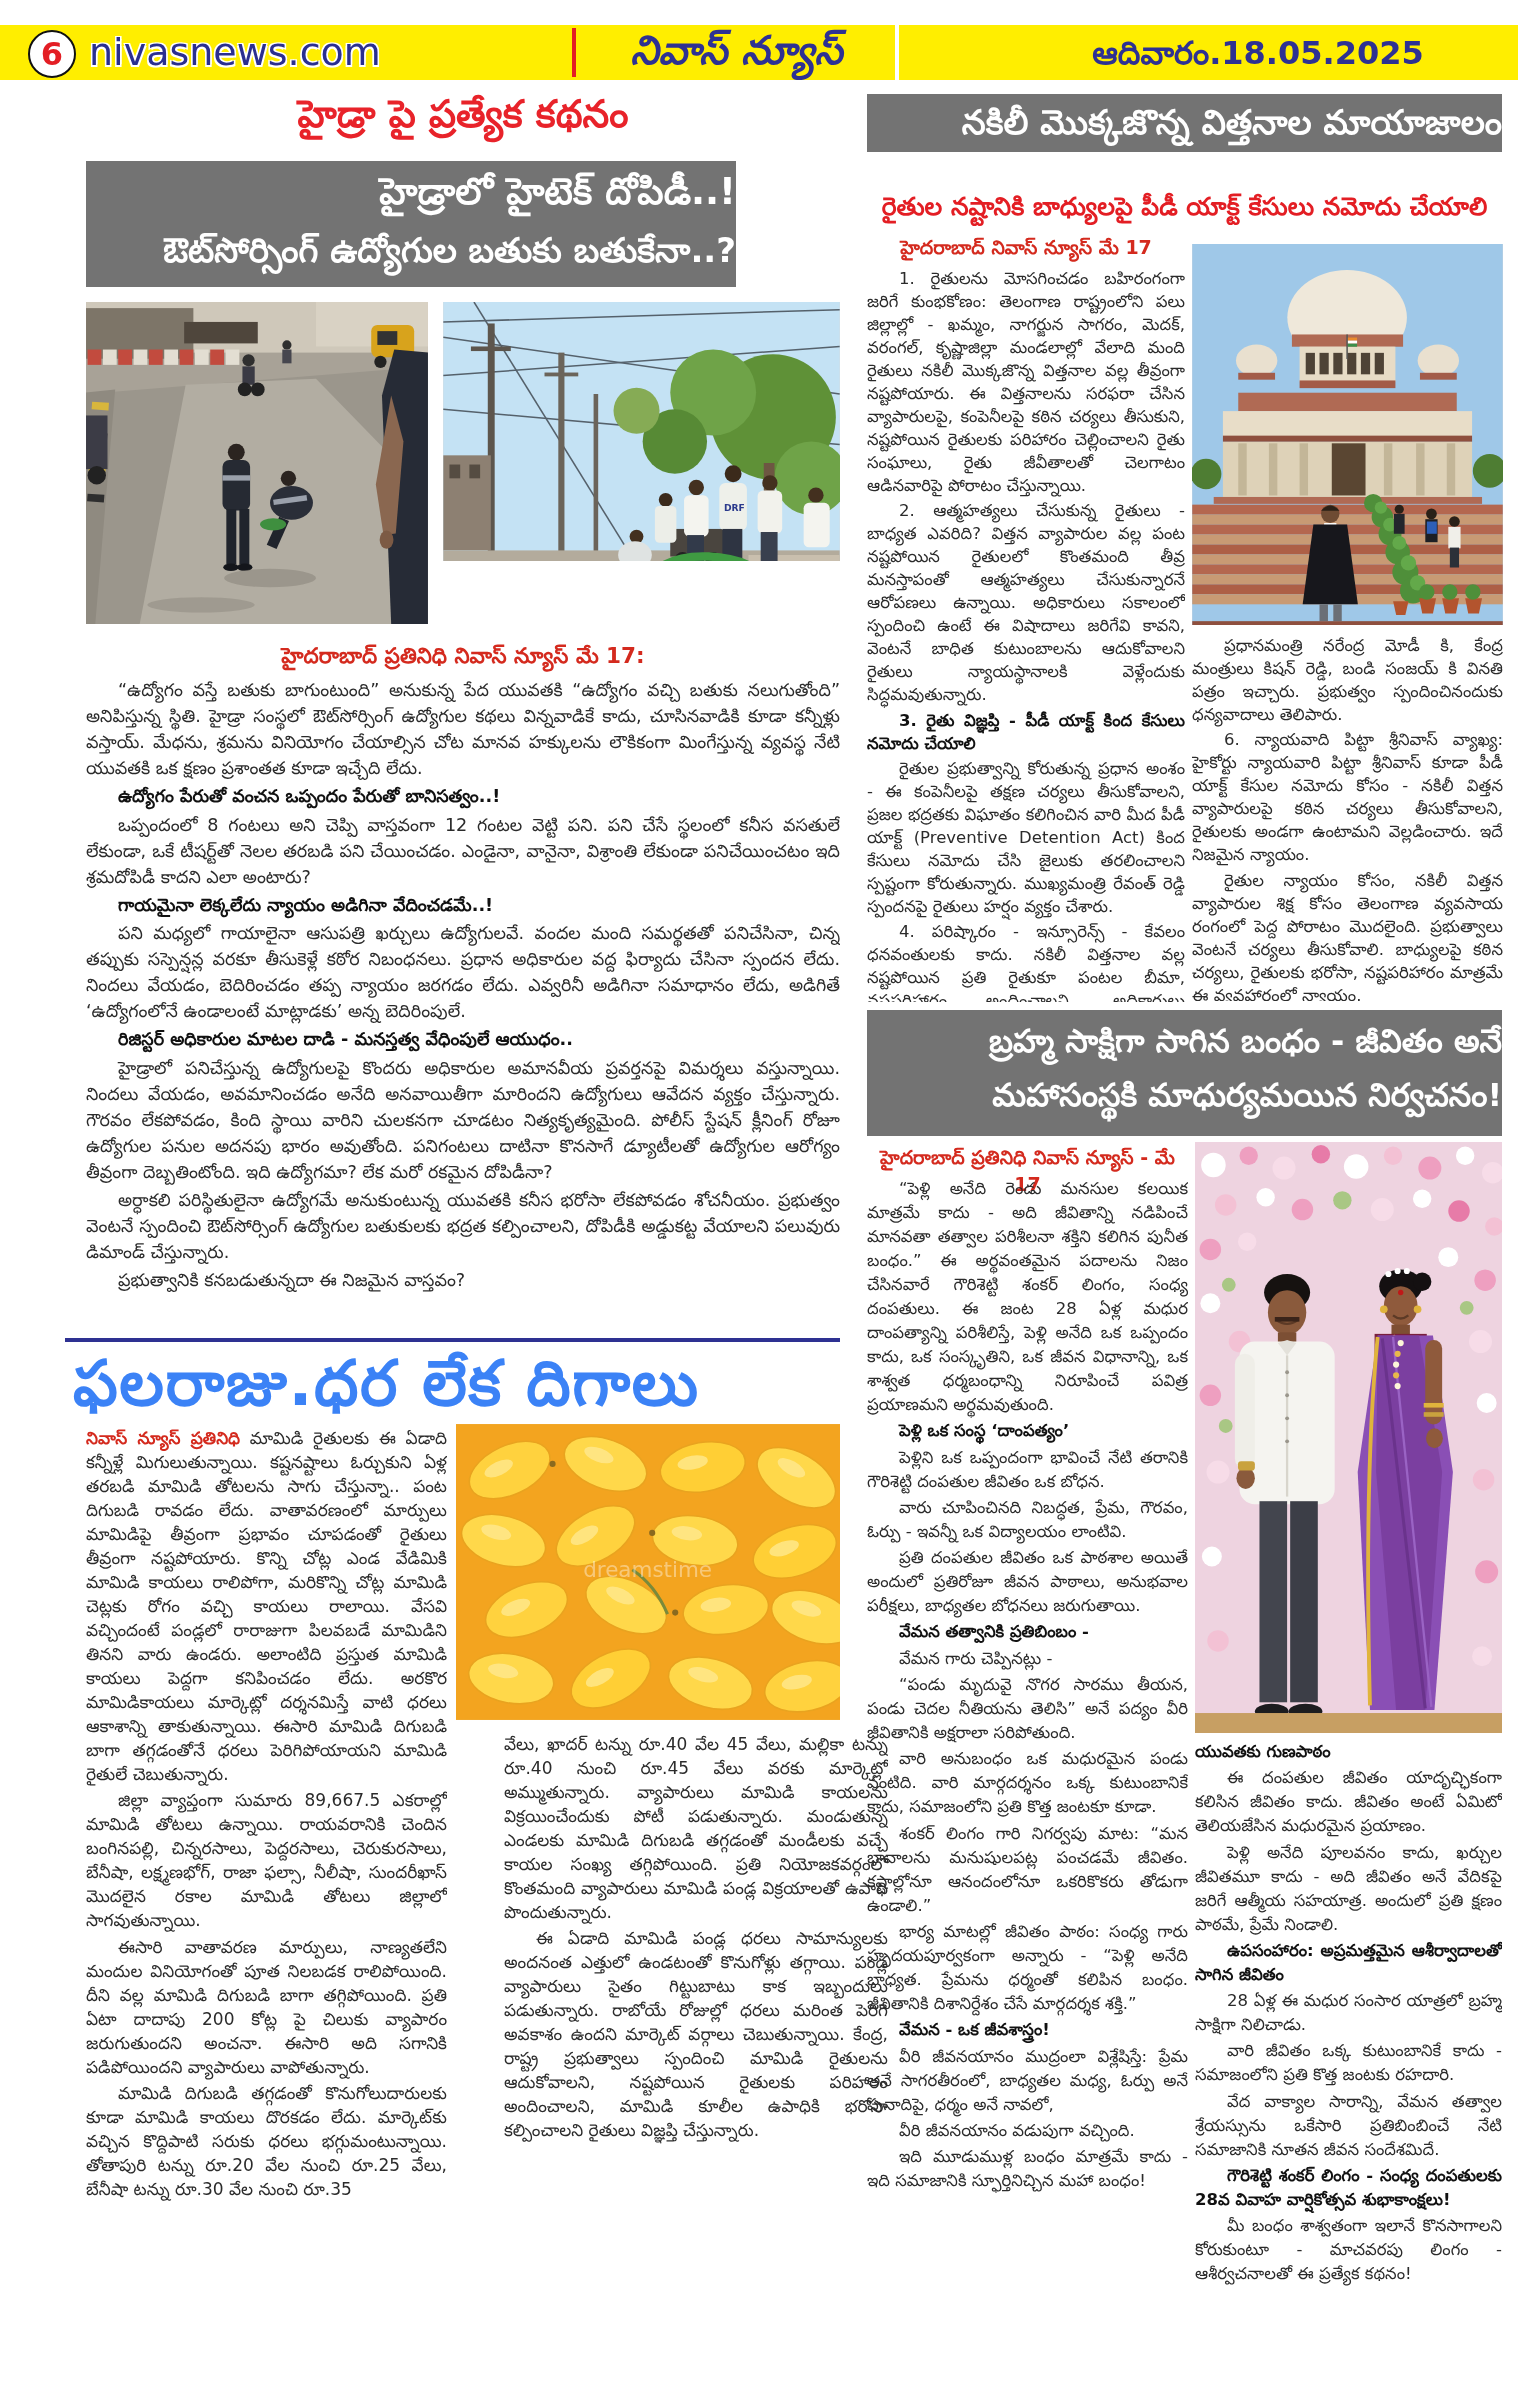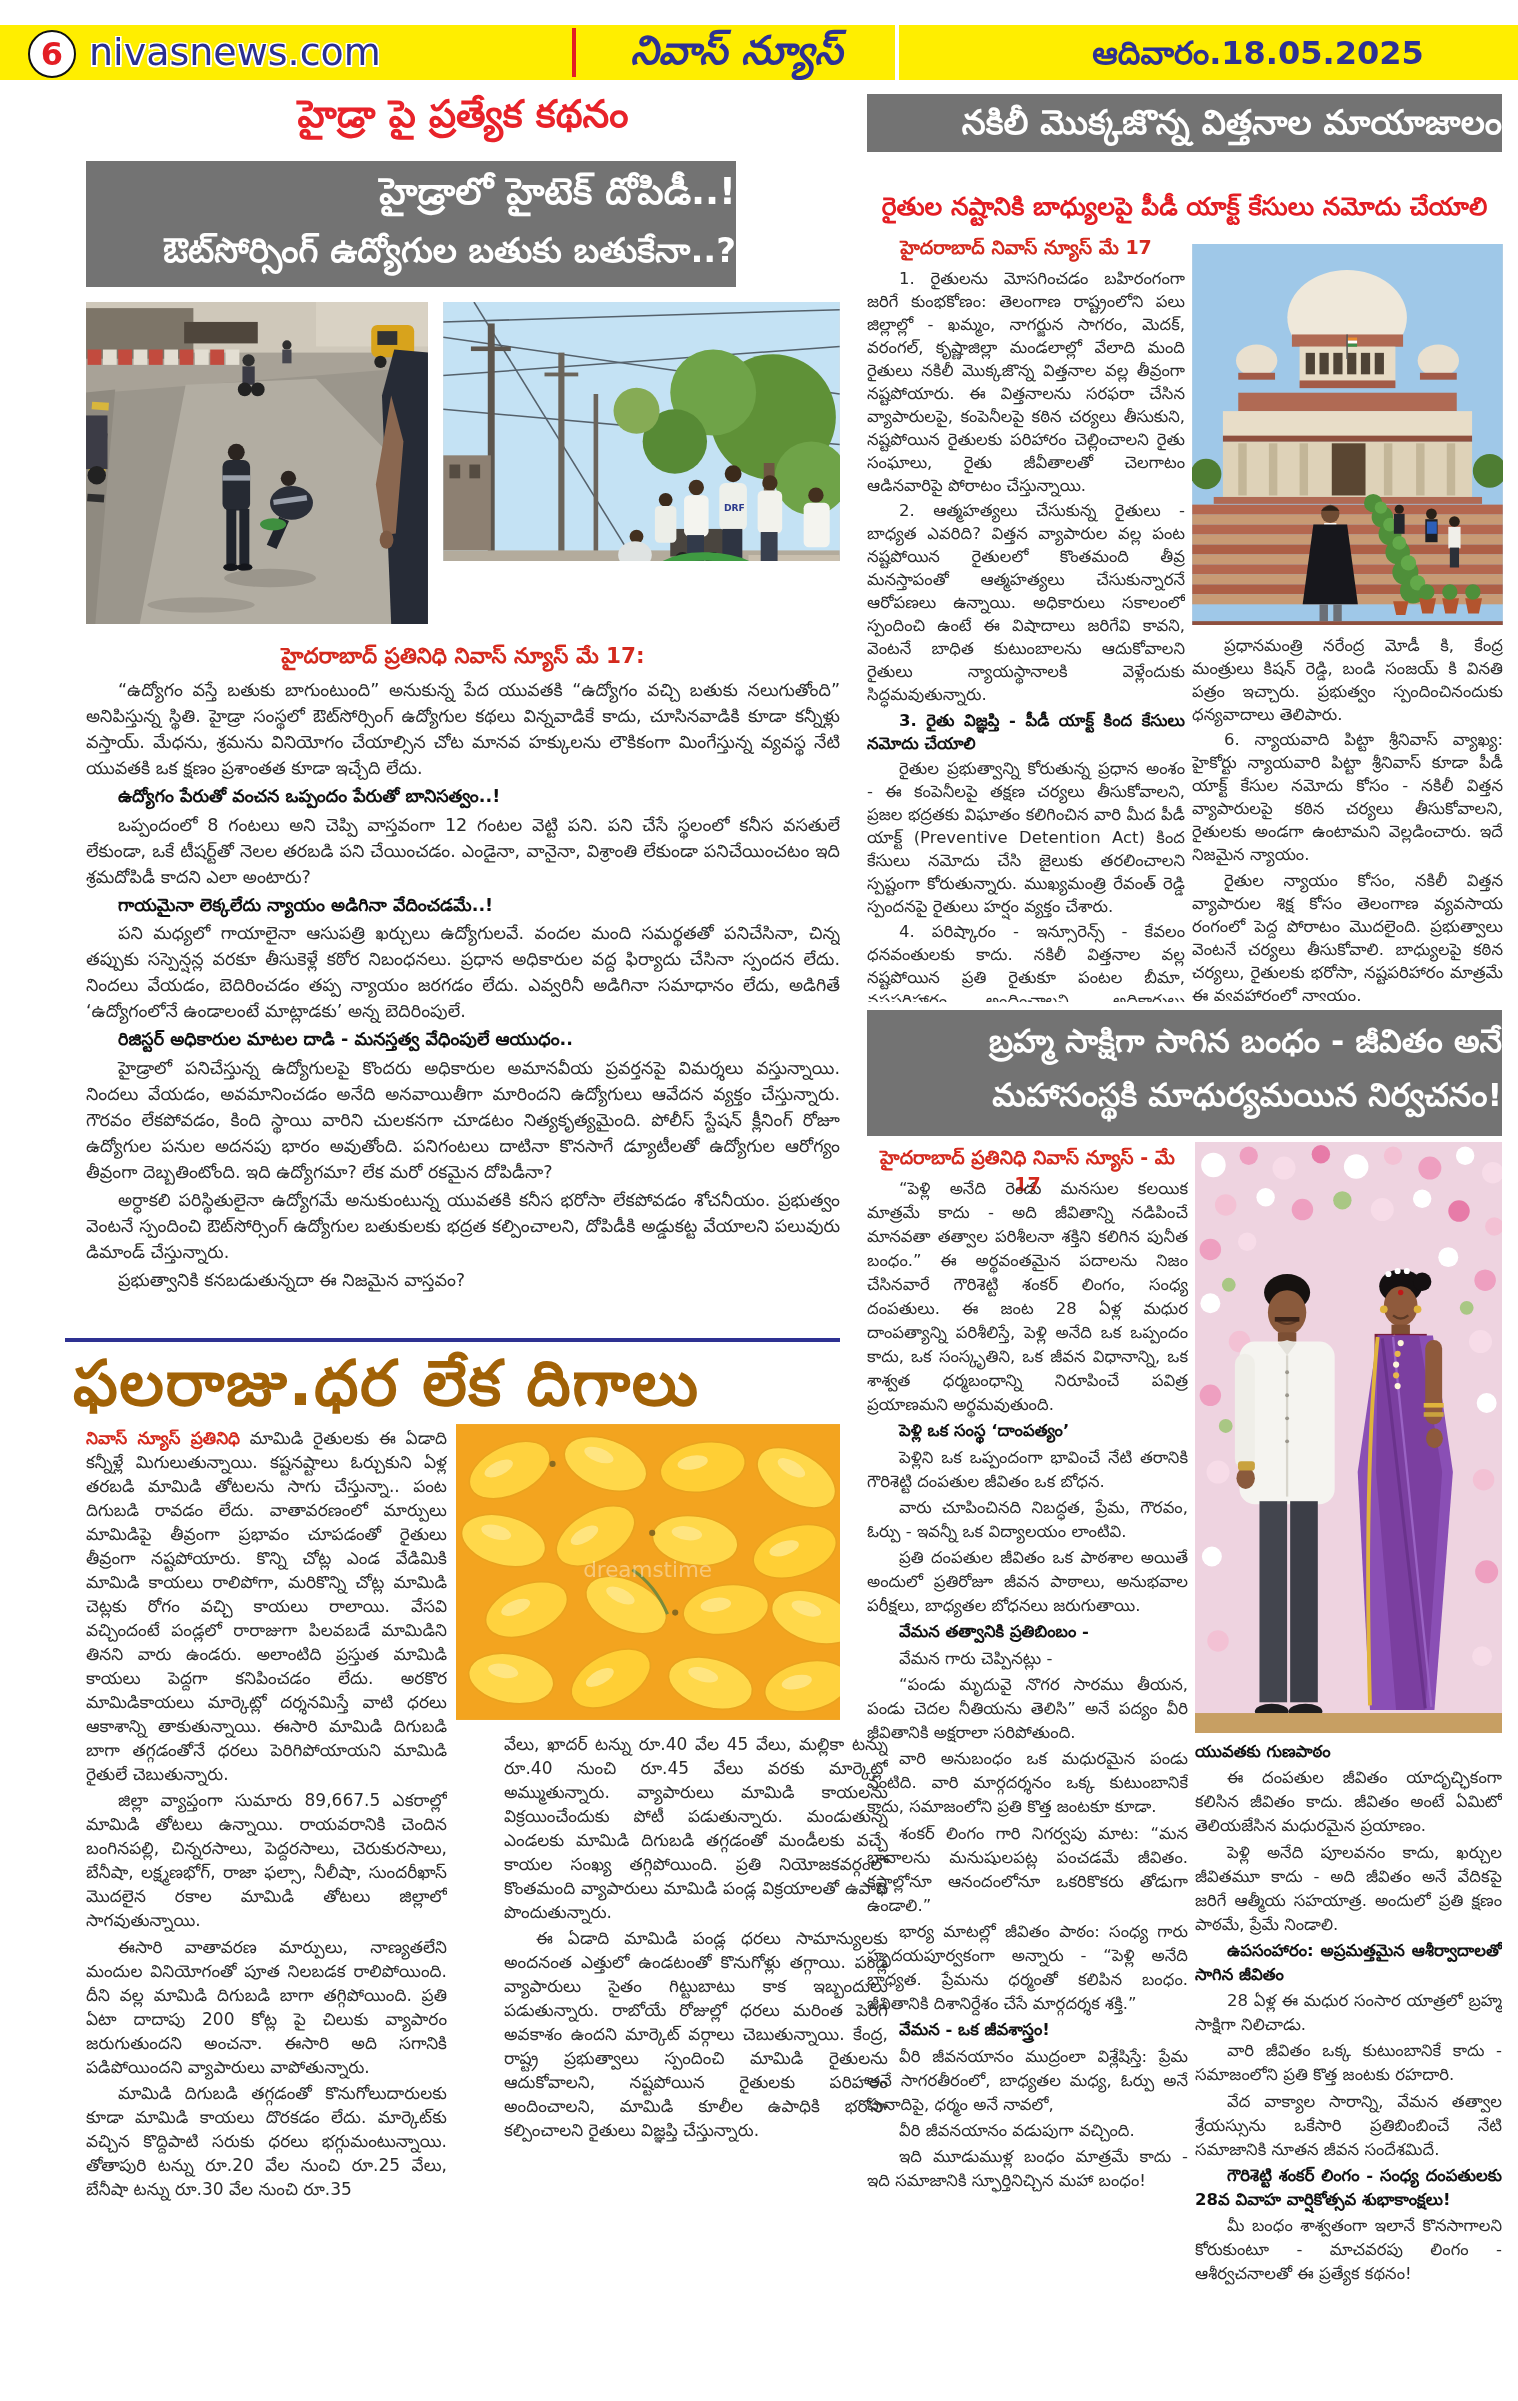--- a/index.html
+++ b/index.html
@@ -402,21 +402,21 @@
     <p class="para subhead">ఉపసంహారం: అప్రమత్తమైన ఆశీర్వాదాలతో సాగిన జీవితం</p>
     <p class="para">28 ఏళ్ల ఈ మధుర సంసార యాత్రలో బ్రహ్మ సాక్షిగా నిలిచాడు.</p>
     <p class="para">వారి జీవితం ఒక్క కుటుంబానికే కాదు - సమాజంలోని ప్రతి కొత్త జంటకు రహదారి.</p>
     <p class="para">వేద వాక్యాల సారాన్ని, వేమన తత్వాల శ్రేయస్సును ఒకేసారి ప్రతిబింబించే నేటి సమాజానికి నూతన జీవన సందేశమిదే.</p>
     <p class="para subhead">గౌరిశెట్టి శంకర్ లింగం - సంధ్య దంపతులకు 28వ వివాహ వార్షికోత్సవ శుభాకాంక్షలు!</p>
     <p class="para">మీ బంధం శాశ్వతంగా ఇలానే కొనసాగాలని కోరుకుంటూ - మాచవరపు లింగం - ఆశీర్వచనాలతో ఈ ప్రత్యేక కథనం!</p>
   </div>
 
   <div class="abs hline" style="left:65px;top:1338px;width:775px;height:3.8px;"></div>
 
-  <div class="abs" style="left:73px;top:1347px;width:767px;font-weight:bold;font-size:63px;color:#a16207;letter-spacing:1.5px;">ఫలరాజు.ధర లేక దిగాలు</div>
+  <div class="abs" style="left:73px;top:1347px;width:767px;font-weight:bold;font-size:63px;color:#3b82f6;letter-spacing:1.5px;">ఫలరాజు.ధర లేక దిగాలు</div>
 
   <div class="abs col" style="left:86px;top:1426px;width:361px;height:961px;font-size:17px;line-height:24px;">
     <p class="para noindent"><span class="redlead">నివాస్ న్యూస్ ప్రతినిధి</span> <span>మామిడి రైతులకు ఈ ఏడాది కన్నీళ్లే మిగులుతున్నాయి. కష్టనష్టాలు ఓర్చుకుని ఏళ్ల తరబడి మామిడి తోటలను సాగు చేస్తున్నా.. పంట దిగుబడి రావడం లేదు. వాతావరణంలో మార్పులు మామిడిపై తీవ్రంగా ప్రభావం చూపడంతో రైతులు తీవ్రంగా నష్టపోయారు. కొన్ని చోట్ల ఎండ వేడిమికి మామిడి కాయలు రాలిపోగా, మరికొన్ని చోట్ల మామిడి చెట్లకు రోగం వచ్చి కాయలు రాలాయి. వేసవి వచ్చిందంటే పండ్లలో రారాజుగా పిలవబడే మామిడిని తినని వారు ఉండరు. అలాంటిది ప్రస్తుత మామిడి కాయలు పెద్దగా కనిపించడం లేదు. అరకొర మామిడికాయలు మార్కెట్లో దర్శనమిస్తే వాటి ధరలు ఆకాశాన్ని తాకుతున్నాయి. ఈసారి మామిడి దిగుబడి బాగా తగ్గడంతోనే ధరలు పెరిగిపోయాయని మామిడి రైతులే చెబుతున్నారు.</span></p>
     <p class="para">జిల్లా వ్యాప్తంగా సుమారు 89,667.5 ఎకరాల్లో మామిడి తోటలు ఉన్నాయి. రాయవరానికి చెందిన బంగినపల్లి, చిన్నరసాలు, పెద్దరసాలు, చెరుకురసాలు, బేనీషా, లక్ష్మణభోగ్, రాజా ఫల్సా, నీలీషా, సుందరీఖాస్ మొదలైన రకాల మామిడి తోటలు జిల్లాలో సాగవుతున్నాయి.</p>
     <p class="para">ఈసారి వాతావరణ మార్పులు, నాణ్యతలేని మందుల వినియోగంతో పూత నిలబడక రాలిపోయింది. దీని వల్ల మామిడి దిగుబడి బాగా తగ్గిపోయింది. ప్రతి ఏటా దాదాపు 200 కోట్ల పై చిలుకు వ్యాపారం జరుగుతుందని అంచనా. ఈసారి అది సగానికి పడిపోయిందని వ్యాపారులు వాపోతున్నారు.</p>
     <p class="para">మామిడి దిగుబడి తగ్గడంతో కొనుగోలుదారులకు కూడా మామిడి కాయలు దొరకడం లేదు. మార్కెట్‌కు వచ్చిన కొద్దిపాటి సరుకు ధరలు భగ్గుమంటున్నాయి. తోతాపురి టన్ను రూ.20 వేల నుంచి రూ.25 వేలు, బేనీషా టన్ను రూ.30 వేల నుంచి రూ.35</p>
   </div>
 
   <div class="abs photo" style="left:456px;top:1424px;width:384px;height:296px;">
     <svg width="384" height="296" viewBox="0 0 501 386" xmlns="http://www.w3.org/2000/svg">

